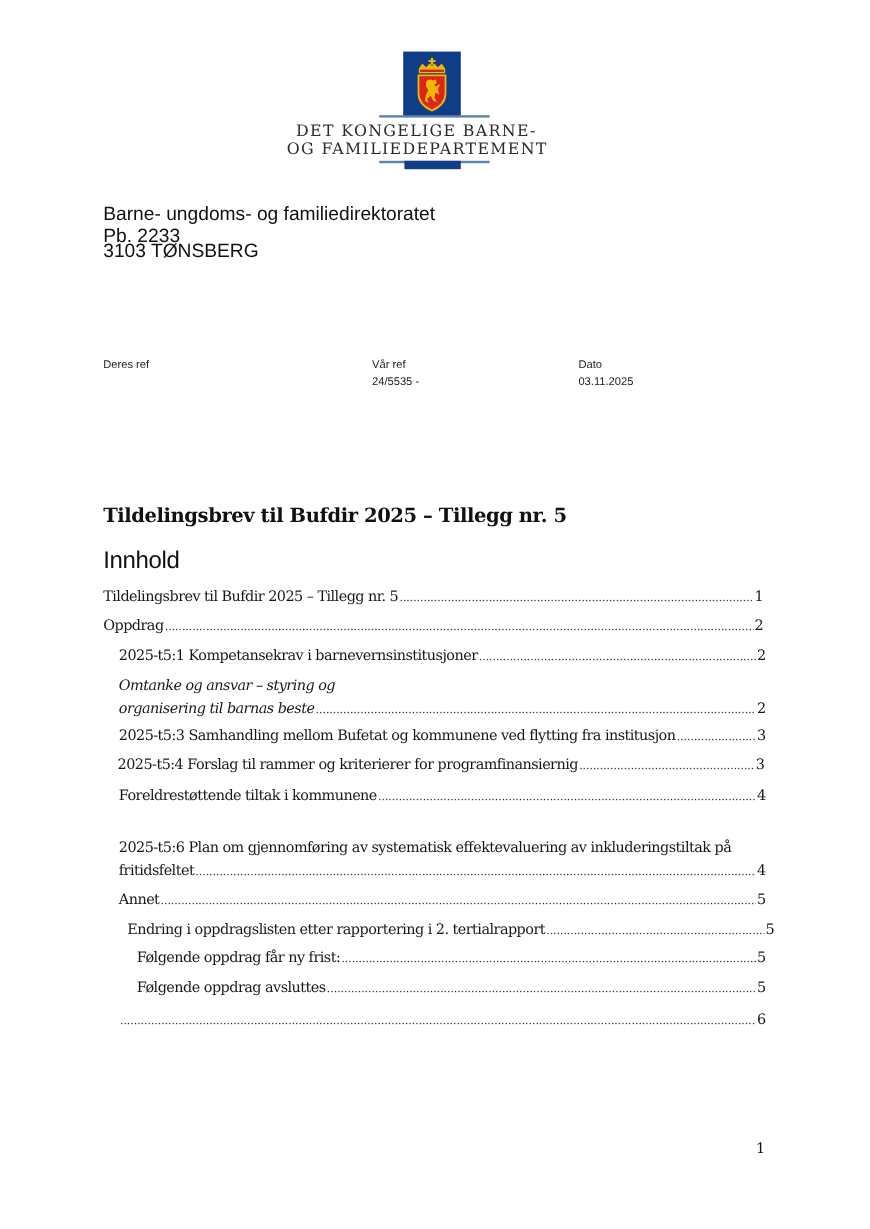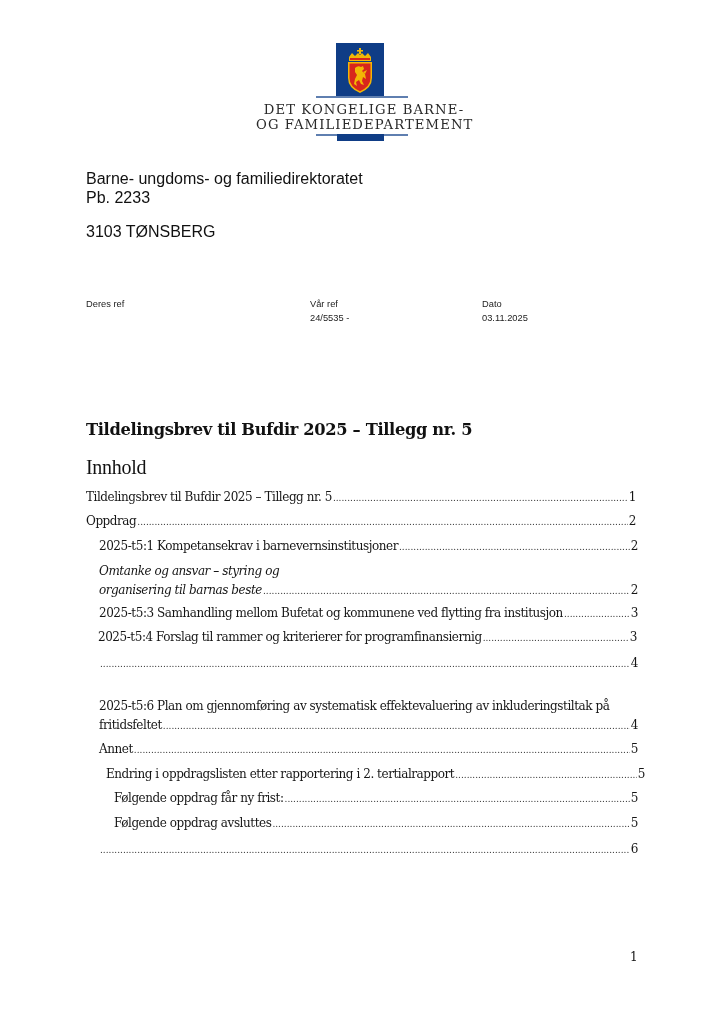--- a/index.html
+++ b/index.html
@@ -4,35 +4,35 @@
 <style>
   html, body { margin: 0; padding: 0; background: #ffffff; }
   body { width: 725px; height: 1024px; position: relative; overflow: hidden; color: #111; }
 
   
   .logo-blue { position: absolute; left: 336px; top: 43px; width: 48px; height: 54px; background: #0f3d86; }
   .logo-line-top { position: absolute; left: 316px; top: 96px; width: 92px; height: 1.5px; background: #5f7fb0; }
   .logo-line-bottom { position: absolute; left: 316px; top: 134px; width: 92px; height: 1.5px; background: #5f7fb0; }
   .logo-blue-bottom { position: absolute; left: 337px; top: 134px; width: 47px; height: 7px; background: #0f3d86; }
   .shield { position: absolute; left: 345px; top: 48px; width: 30px; height: 46px; }
-  .logo-text { position: absolute; left: 256px; width: 216px; text-align: center;
+  .logo-text { position: absolute; left: 239px; width: 216px; text-align: center;
                font-family: "DejaVu Serif", serif; font-size: 13.2px; letter-spacing: 1.1px; color: #2a2a2a; white-space: nowrap; }
   .logo-text.l1 { top: 102px; }
   .logo-text.l2 { top: 117px; }
 
   
   .addr { position: absolute; left: 86px; font-family: "Liberation Sans", sans-serif; font-size: 16px; color: #111; white-space: nowrap; }
 
   
   .ref { position: absolute; font-family: "Liberation Sans", sans-serif; font-size: 9.3px; color: #222; white-space: nowrap; }
 
   
   .doc-title { position: absolute; left: 86px; top: 420px; font-family: "DejaVu Serif", serif; font-weight: bold;
                font-size: 16.3px; letter-spacing: -0.35px; color: #111; white-space: nowrap; }
-  .toc-heading { position: absolute; left: 86px; top: 456px; font-family: Liberation Serif, serif;
+  .toc-heading { position: absolute; left: 86px; top: 456px; font-family: Liberation Sans, sans-serif;
                  font-size: 20px; letter-spacing: -0.3px; color: #111; white-space: nowrap; }
 
   
   .toc-entry { position: absolute; font-family: "DejaVu Serif", serif; font-size: 12px; letter-spacing: -0.45px;
                color: #161616; line-height: 19px; }
   .toc-line { display: flex; align-items: baseline; white-space: nowrap; }
   .toc-line .dots { flex: 1; overflow: hidden; margin: 0 1px; color: #333; letter-spacing: 0; font-size: 9px; }
   .toc-line .dots::before { content: "......................................................................................................................................................................................................................................................................................................"; }
   .toc-line .pg { flex: none; }
   .it { font-style: italic; }
@@ -60,21 +60,21 @@
   <div class="logo-line-top"></div>
   <div class="logo-text l1">DET KONGELIGE BARNE-</div>
   <div class="logo-text l2">OG FAMILIEDEPARTEMENT</div>
   <div class="logo-line-bottom"></div>
   <div class="logo-blue-bottom"></div>
 </div>
 
 <div>
   <div class="addr" style="top:170px">Barne- ungdoms- og familiedirektoratet</div>
   <div class="addr" style="top:189px">Pb. 2233</div>
-  <div class="addr" style="top:223px">3103 TØNSBERG</div>
+  <div class="addr" style="top:201px">3103 TØNSBERG</div>
 </div>
 
 <div>
   <div class="ref" style="left:86px; top:299px">Deres ref</div>
   <div class="ref" style="left:310px; top:299px">Vår ref</div>
   <div class="ref" style="left:310px; top:313px">24/5535 -</div>
   <div class="ref" style="left:482px; top:299px">Dato</div>
   <div class="ref" style="left:482px; top:313px">03.11.2025</div>
 </div>
 
@@ -129,20 +129,21 @@
   <div class="toc-entry" style="left:98px; top:628px; width:539px">
     <div class="toc-line">
         <span>2025-t5:4 Forslag til rammer og kriterierer for programfinansiernig</span>
         <span class="dots"></span>
         <span class="pg">3</span>
       </div>
   </div>
 
   <div class="toc-entry" style="left:99px; top:654px; width:539px">
     <div class="toc-line">
+        <span>Foreldrestøttende tiltak i kommunene</span>
         <span class="dots"></span>
         <span class="pg">4</span>
       </div>
   </div>
 
   <div class="toc-entry" style="left:99px; top:697px; width:539px">
     <div class="toc-line">
         <span>2025-t5:6 Plan om gjennomføring av systematisk effektevaluering av inkluderingstiltak på</span>
       </div>
     <div class="toc-line">

